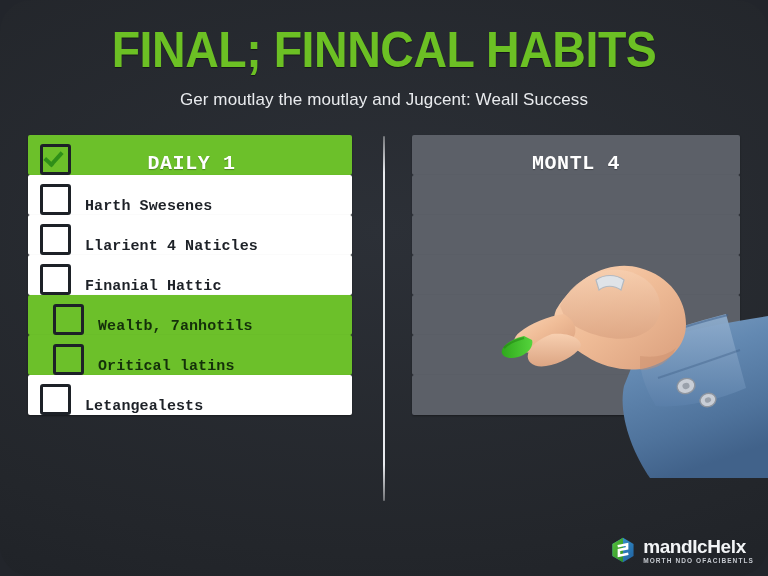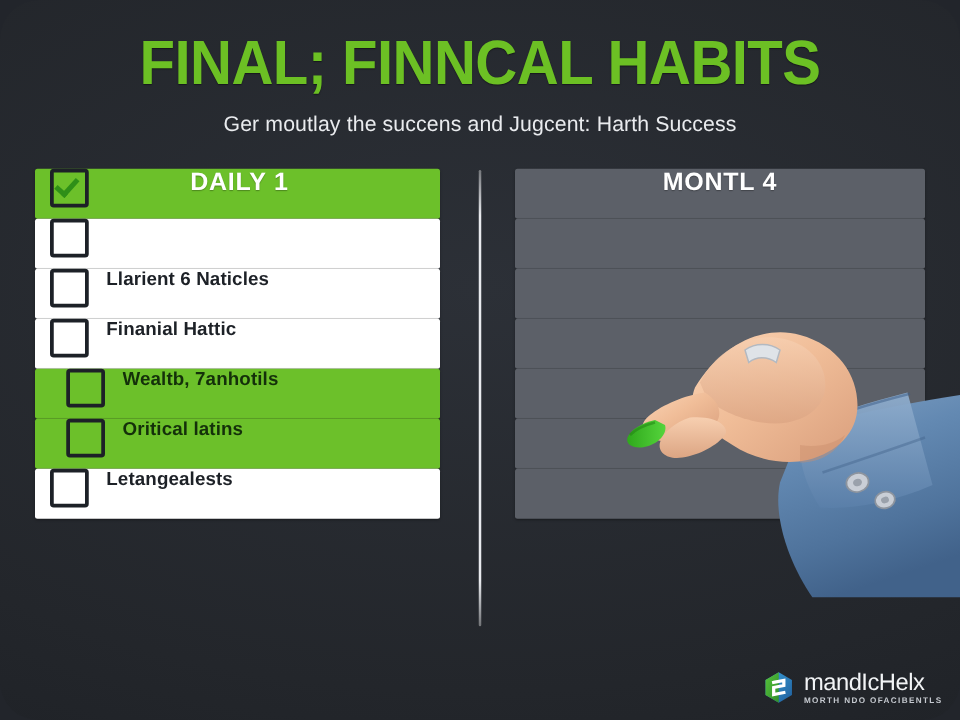--- a/index.html
+++ b/index.html
@@ -79,22 +79,23 @@
     left: 412px;
     top: 135px;
     width: 328px;
   }
 
   .row {
     position: relative;
     height: 40px;
     border-radius: 2px;
     display: flex;
-    align-items: flex-start;
+    align-items: flex-end;
     box-shadow: 0 1px 2px rgba(0,0,0,0.35);
+    font-family: Liberation Mono, monospace;
   }
   .row.white  { background: #ffffff; }
   .row.green  { background: #6cc02a; padding-left: 13px; }
   .row.header-green { background: #6cc02a; }
   .row.gray   { background: #5c6068; }
 
   .checkbox {
     width: 25px;
     height: 25px;
     margin-left: 12px;
@@ -156,59 +157,60 @@
     right: 14px;
     bottom: 12px;
     display: flex;
     align-items: center;
     gap: 7px;
   }
   .logo-mark { width: 26px; height: 26px; flex: 0 0 auto; }
   .logo-text { line-height: 1; }
   .logo-name {
     font-size: 19px;
-    font-weight: normal;
+    font-weight: bold;
     color: #f2f4f6;
     letter-spacing: -0.4px;
     display: block;
   }
   .logo-tag {
     font-size: 6.5px;
     font-weight: bold;
     color: #c6cad0;
     letter-spacing: 1.1px;
     display: block;
     margin-top: 2px;
   }
 </style>
 </head>
 <body>
 
 <div id="poster">
 
   <div class="title">FINAL; FINNCAL HABITS</div>
 
-  <div class="subtitle">Ger moutlay the succens and Jugcent: Harth Success</div>
+  <div class="subtitle">Ger moutlay the moutlay and Jugcent: Weall Success</div>
 
   <div class="divider"></div>
 
   <div class="col-left">
 
     <div class="row header-green">
       <span class="checkbox checked"></span>
       <span class="col-header-label">DAILY 1</span>
     </div>
 
     <div class="row white">
       <span class="checkbox"></span>
+      <span class="row-label">Harth Swesenes</span>
     </div>
 
     <div class="row white">
       <span class="checkbox"></span>
-      <span class="row-label">Llarient 6 Naticles</span>
+      <span class="row-label">Llarient 4 Naticles</span>
     </div>
 
     <div class="row white">
       <span class="checkbox"></span>
       <span class="row-label">Finanial Hattic</span>
     </div>
 
     <div class="row green">
       <span class="checkbox"></span>
       <span class="row-label">Wealtb, 7anhotils</span>

